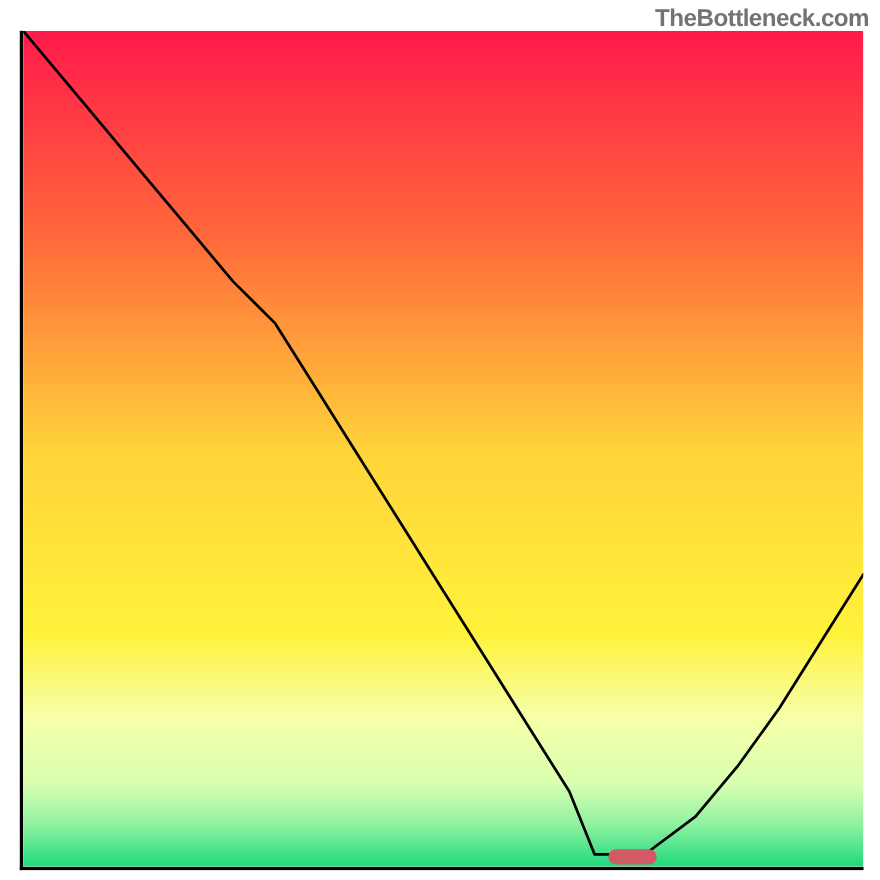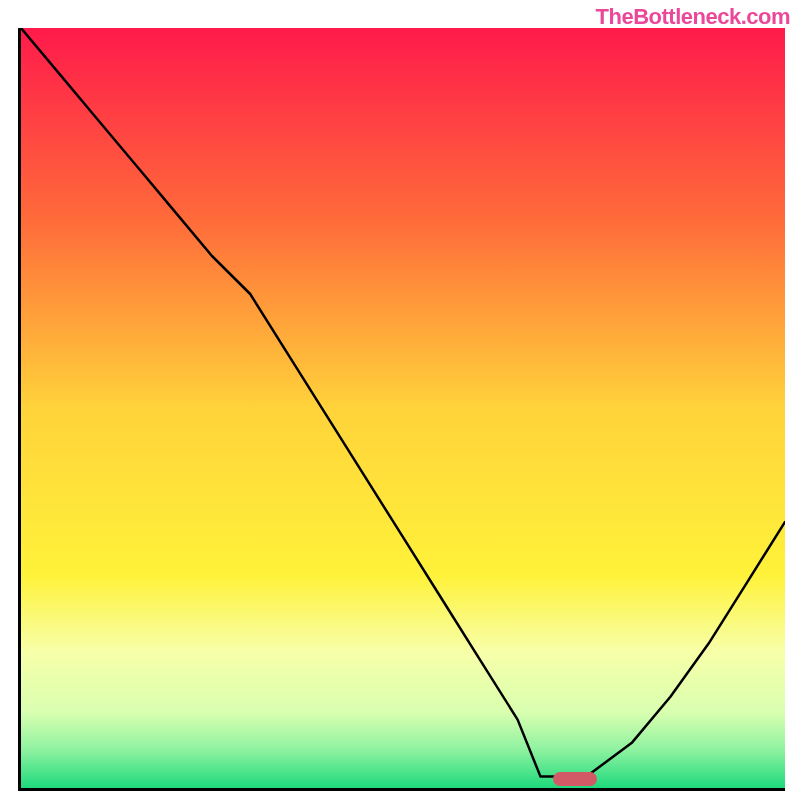--- a/index.html
+++ b/index.html
@@ -14,21 +14,21 @@
     position: relative;
     width: 800px;
     height: 800px;
   }
   .watermark {
     position: absolute;
     top: 4px;
     right: 10px;
     font-size: 22px;
     font-weight: bold;
-    color: #ec4899;
+    color: #737373;
     letter-spacing: -0.5px;
     z-index: 5;
     margin-left: 37px;
   }
   .plot-area {
     position: absolute;
     left: 18px;
     top: 28px;
     width: 764px;
     height: 760px;

